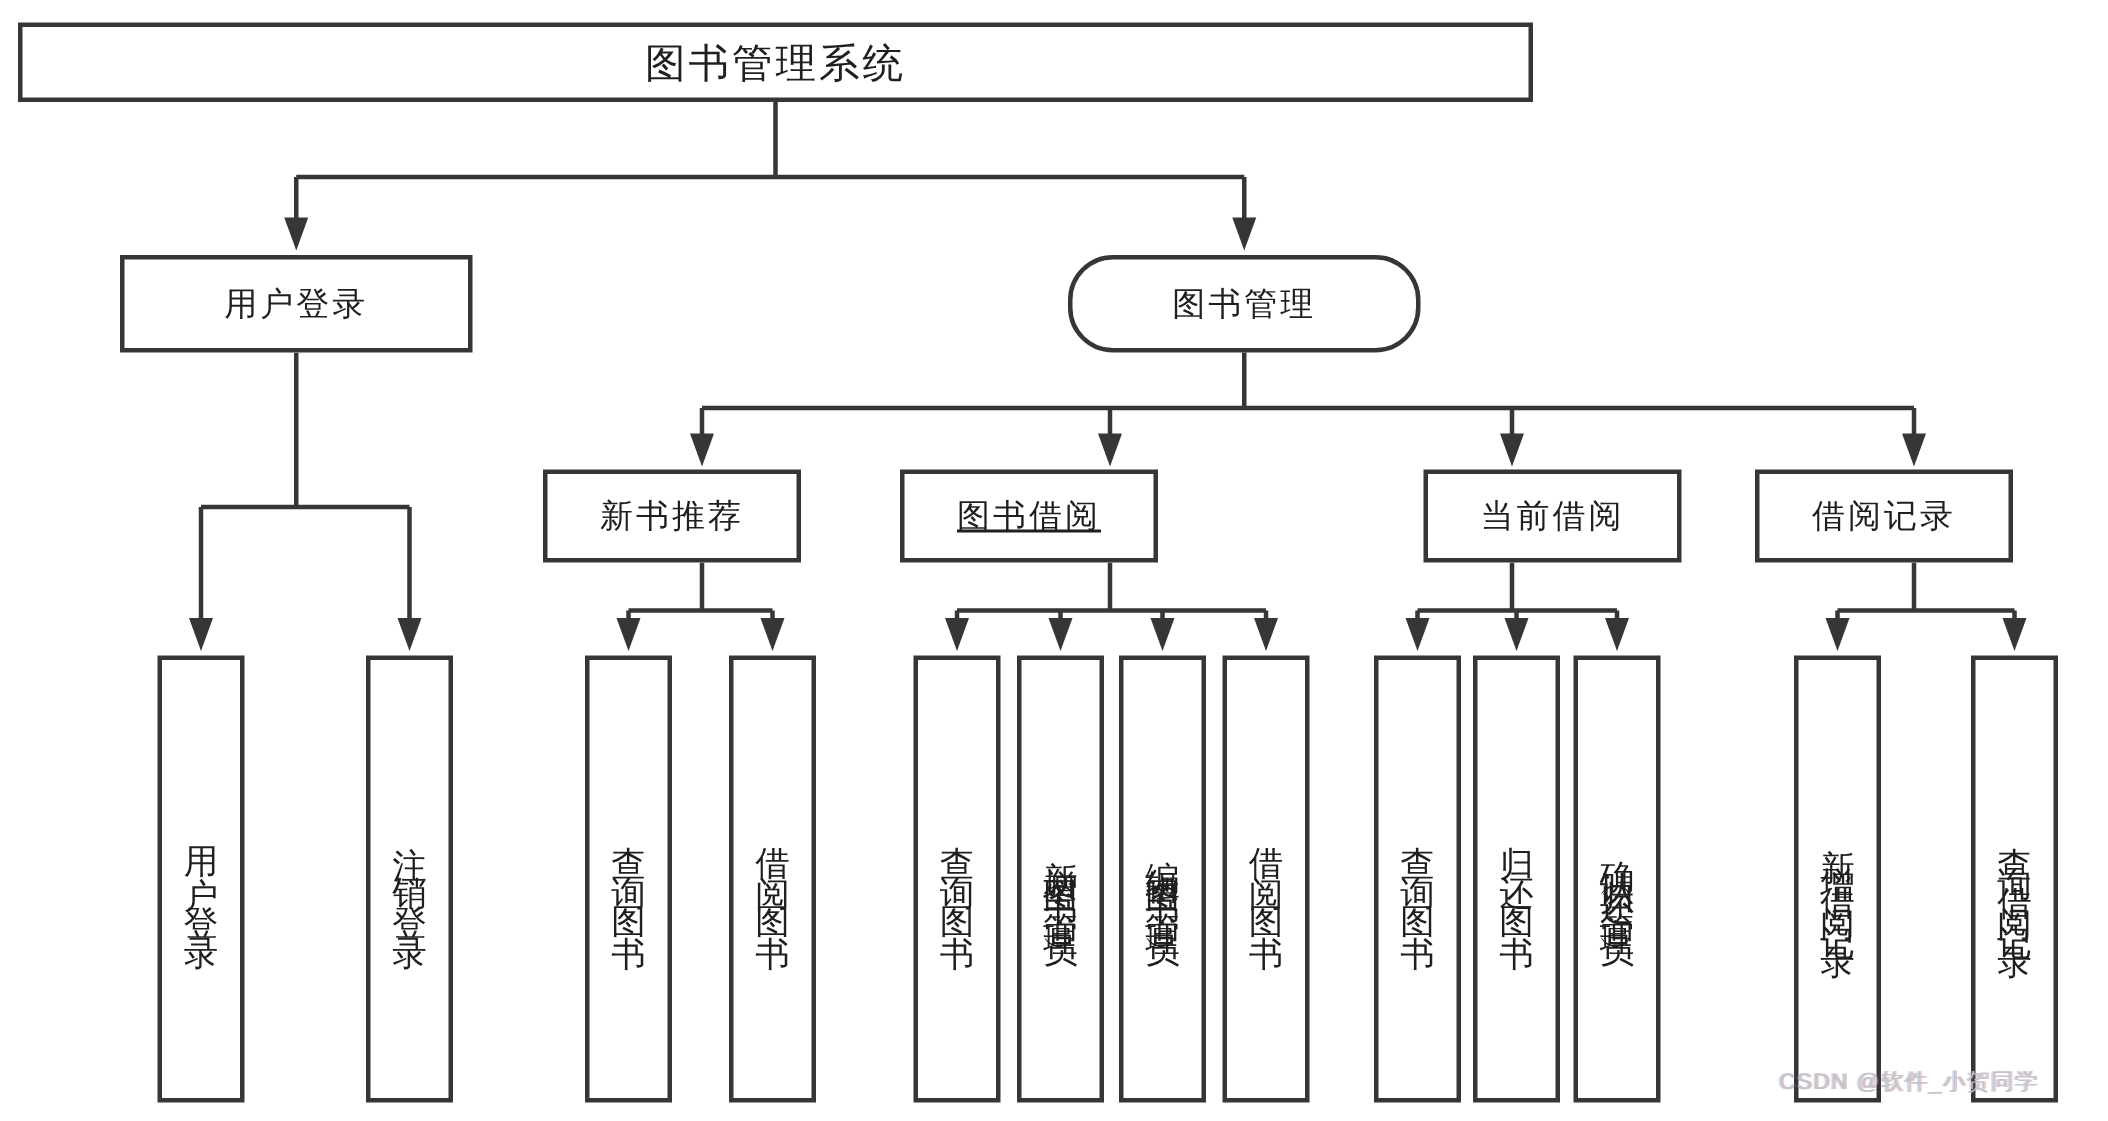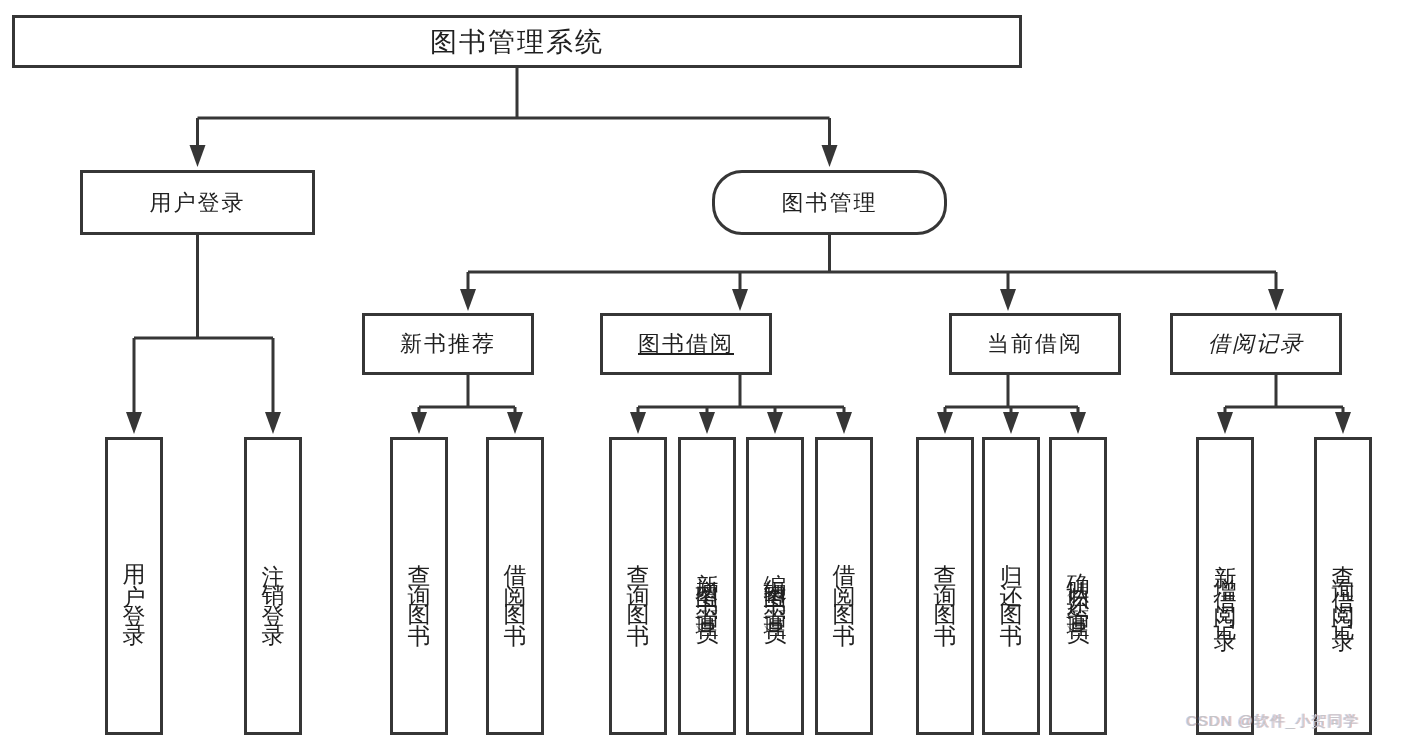--- a/index.html
+++ b/index.html
@@ -94,21 +94,21 @@
   </svg>
 
   <div class="box h root">图书管理系统</div>
 
   <div class="box h lvl1" style="left:80px;">用户登录</div>
   <div class="box h lvl1" style="left:712px;border-radius:30px;">图书管理</div>
 
   <div class="box h lvl2" style="left:362px;">新书推荐</div>
   <div class="box h lvl2" style="left:600px;text-decoration:underline;">图书借阅</div>
   <div class="box h lvl2" style="left:949px;">当前借阅</div>
-  <div class="box h lvl2" style="left:1170px;font-style:italic;">借阅记录</div>
+  <div class="box h lvl2" style="left:1170px;">借阅记录</div>
 
   <div class="box leaf v4" style="left:105px;">用户登录</div>
   <div class="box leaf v4" style="left:244px;">注销登录</div>
 
   <div class="box leaf v4" style="left:390px;">查询图书</div>
   <div class="box leaf v4" style="left:486px;">借阅图书</div>
 
   <div class="box leaf v4" style="left:609px;">查询图书</div>
   <div class="box leaf v9" style="left:678px;">新增图书（管理员）</div>
   <div class="box leaf v9" style="left:746px;">编辑图书（管理员）</div>

